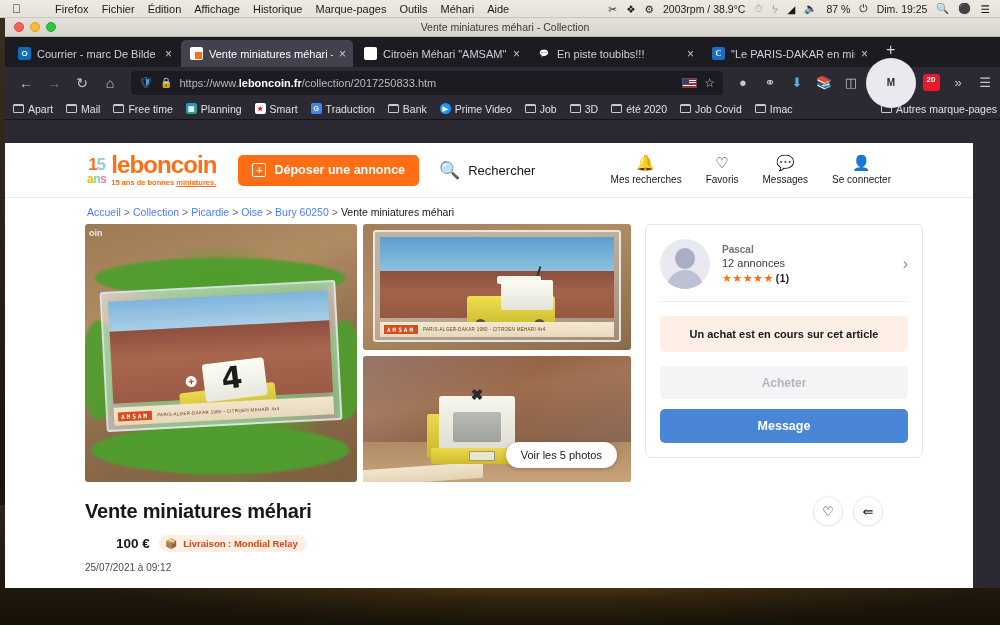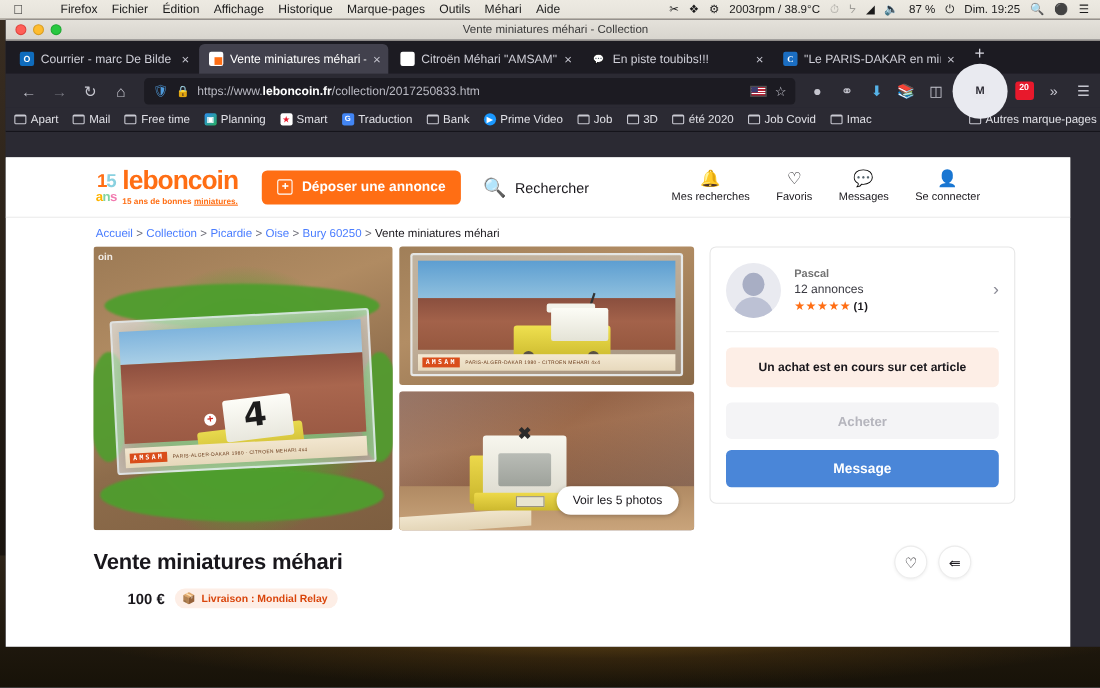--- a/index.html
+++ b/index.html
@@ -643,18 +643,19 @@
             <div class="circbtn">⇚</div>
           </div>
         </div>
         <div class="price-row">
           <div class="price">100 €</div>
           <div class="ship-badge">
             <span class="ship-ico">📦</span>
             <span>Livraison : Mondial Relay</span>
           </div>
         </div>
+        <div class="ad-date">25/07/2021 à 09:12</div>
 
       </div>
 
     </div>
   </div>
 </div>
 
 </body></html>

